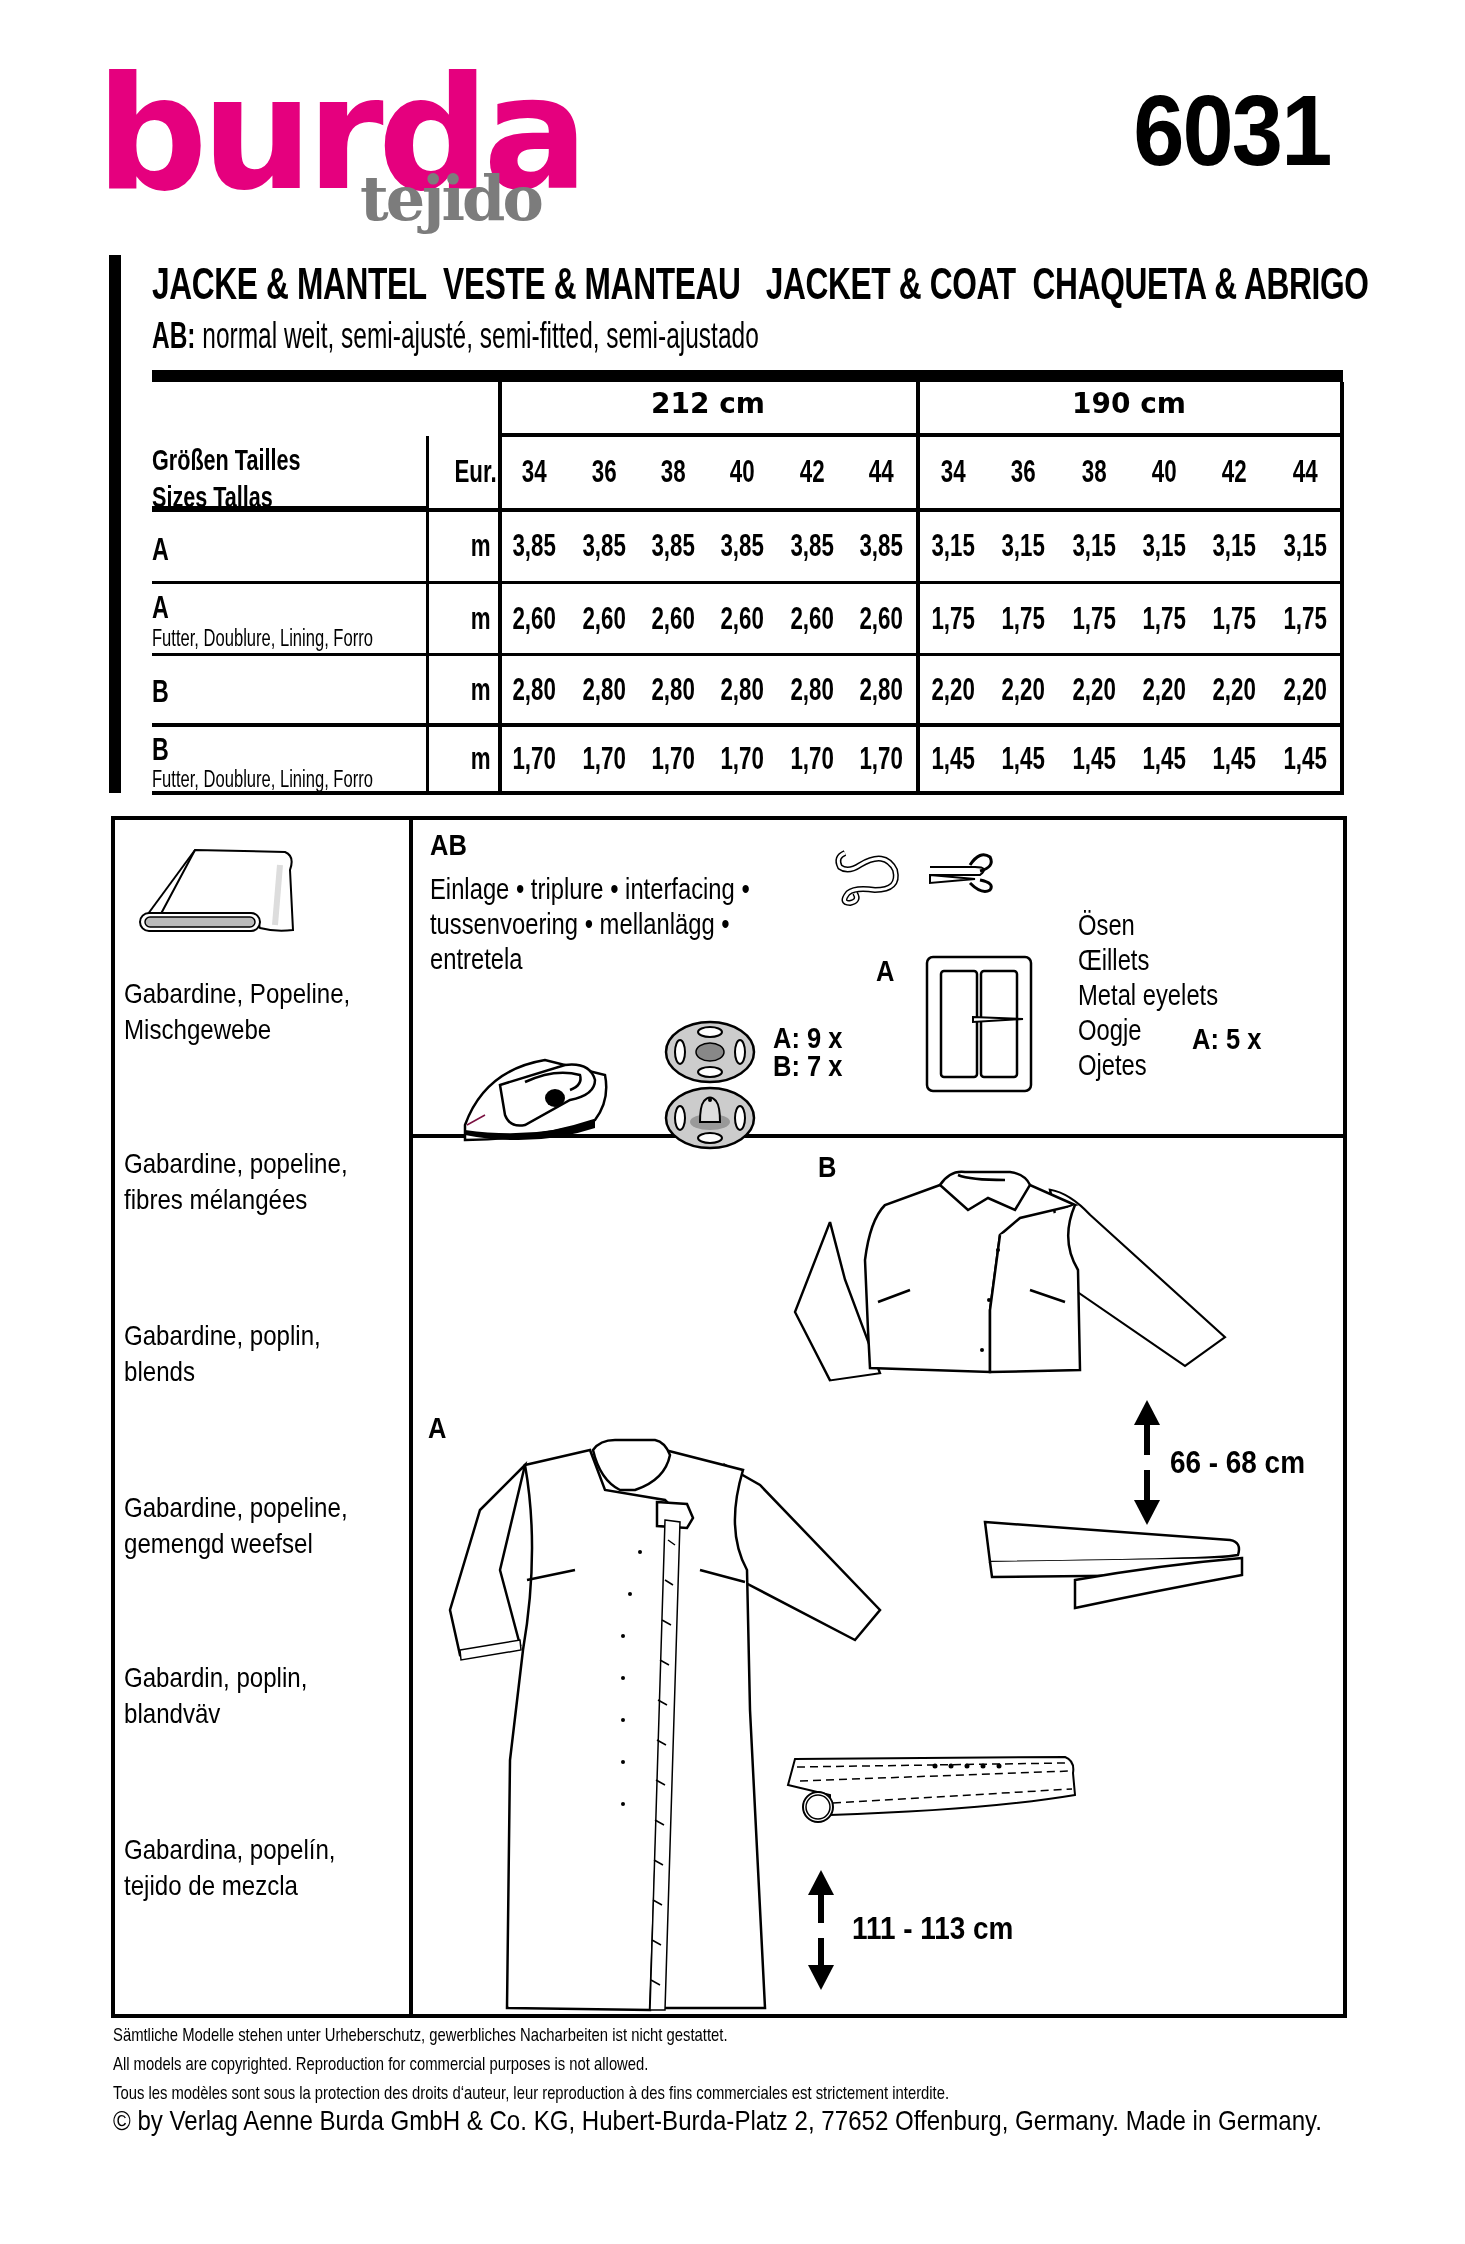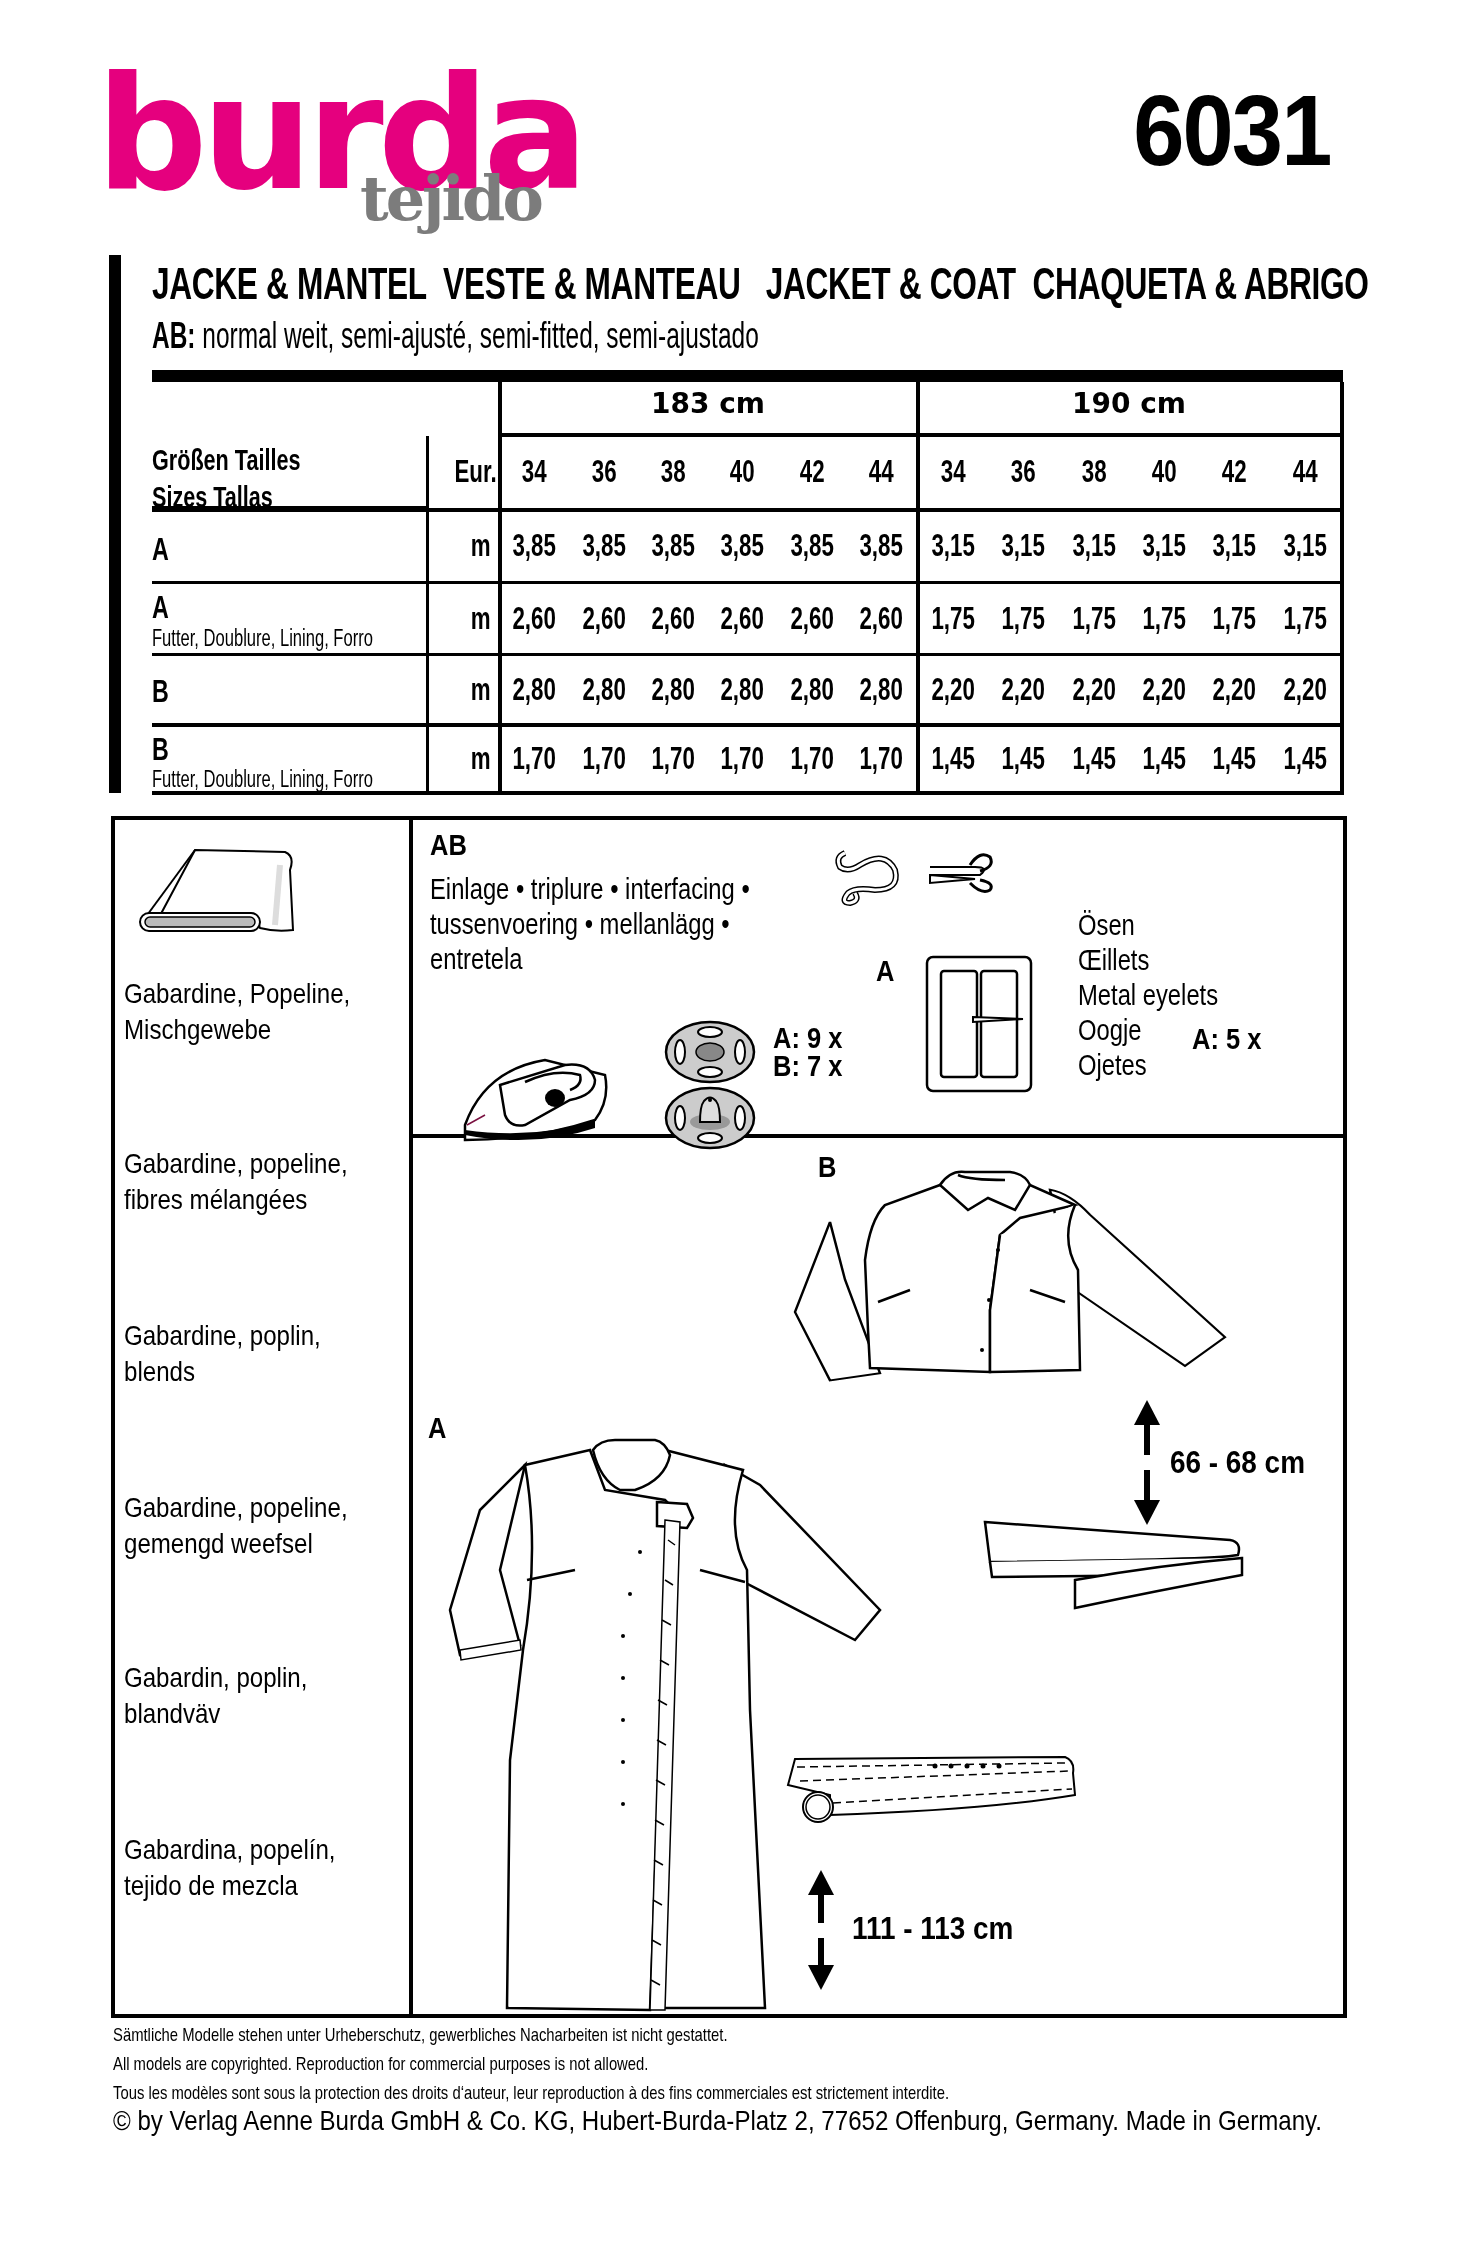--- a/index.html
+++ b/index.html
@@ -54,21 +54,21 @@
   <div class="hline" style="left:152px;top:581px;width:1191px;height:3px;"></div>
   <div class="hline" style="left:152px;top:653px;width:1191px;height:3px;"></div>
   <div class="hline" style="left:152px;top:723px;width:1191px;"></div>
   <div class="hline" style="left:152px;top:791px;width:1191px;"></div>
 
   <div class="vline" style="left:426px;top:436px;height:357px;width:3px;"></div>
   <div class="vline" style="left:498px;top:382px;height:411px;"></div>
   <div class="vline" style="left:916px;top:382px;height:411px;"></div>
   <div class="vline" style="left:1340px;top:382px;height:413px;"></div>
 
-  <div class="width-hdr" style="left:500px;top:387px;width:416px;">183 cm</div>
+  <div class="width-hdr" style="left:500px;top:387px;width:416px;">212 cm</div>
   <div class="width-hdr" style="left:918px;top:387px;width:422px;">190 cm</div>
 
   <div class="rowlabel cond" style="top:443px;font-size:30px;transform:scaleX(0.72);">Größen  Tailles</div>
   <div class="rowlabel cond" style="top:480px;font-size:30px;transform:scaleX(0.72);">Sizes  Tallas</div>
   <div class="abs" style="left:152px;top:506px;width:274px;height:2px;background:#000;"></div>
   <div class="cell" style="left:429px;top:436px;width:68px;height:72px;justify-content:flex-end;">
       <span style="transform-origin:right center;">Eur.</span>
     </div>
 
   <div id="sizes114">

